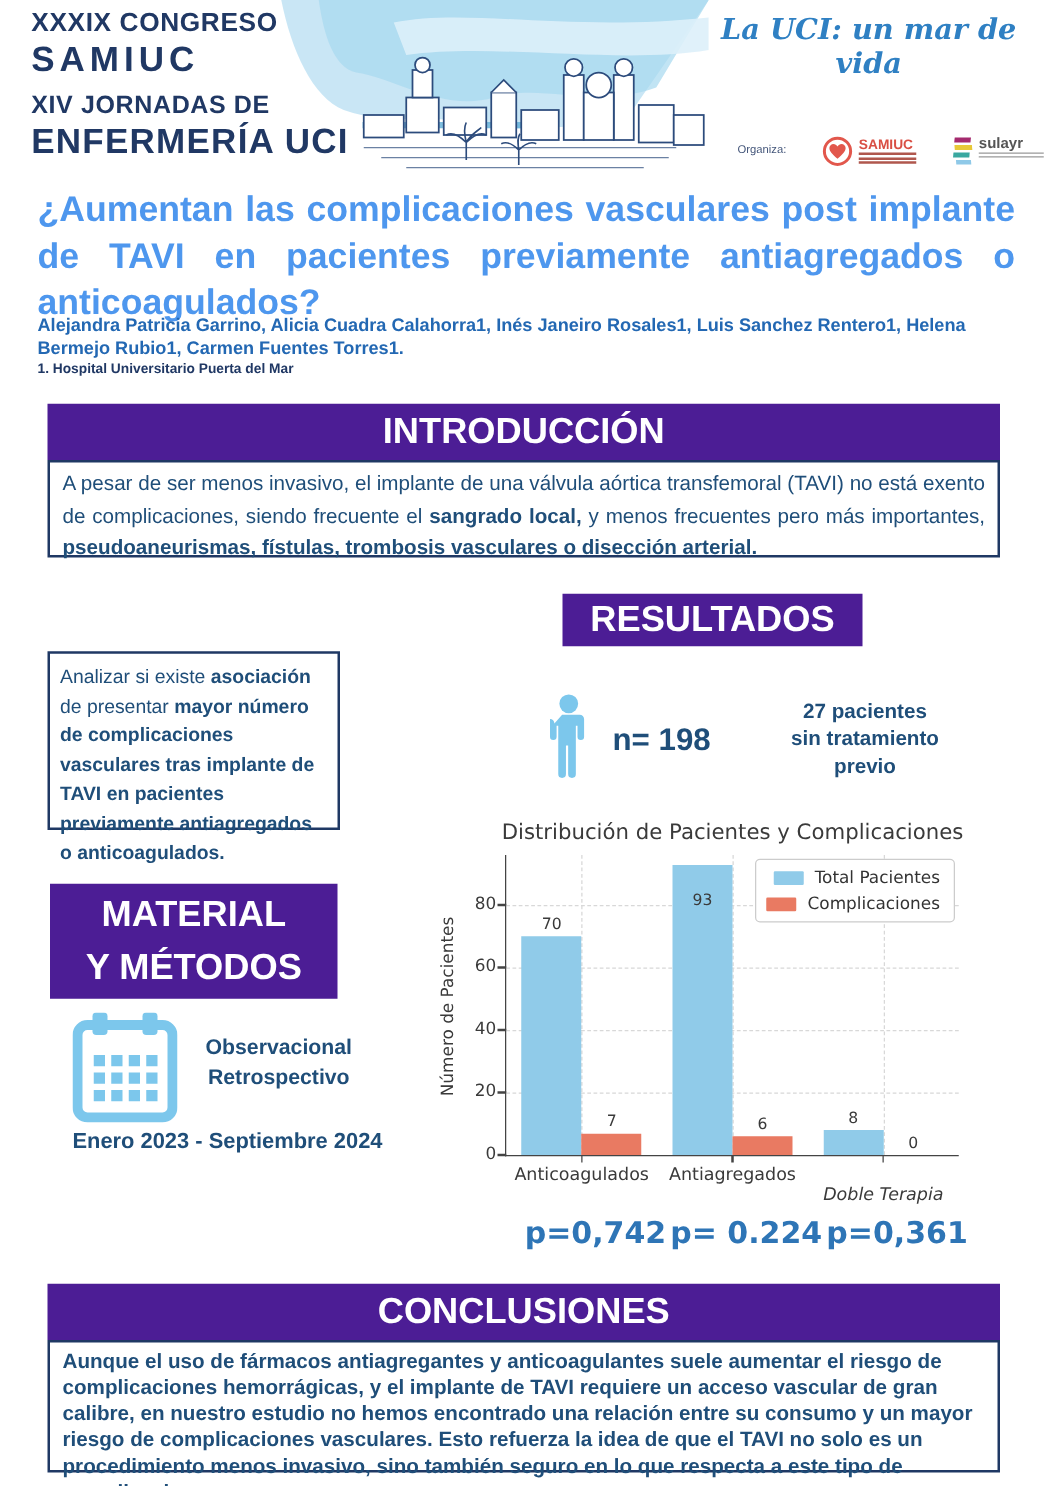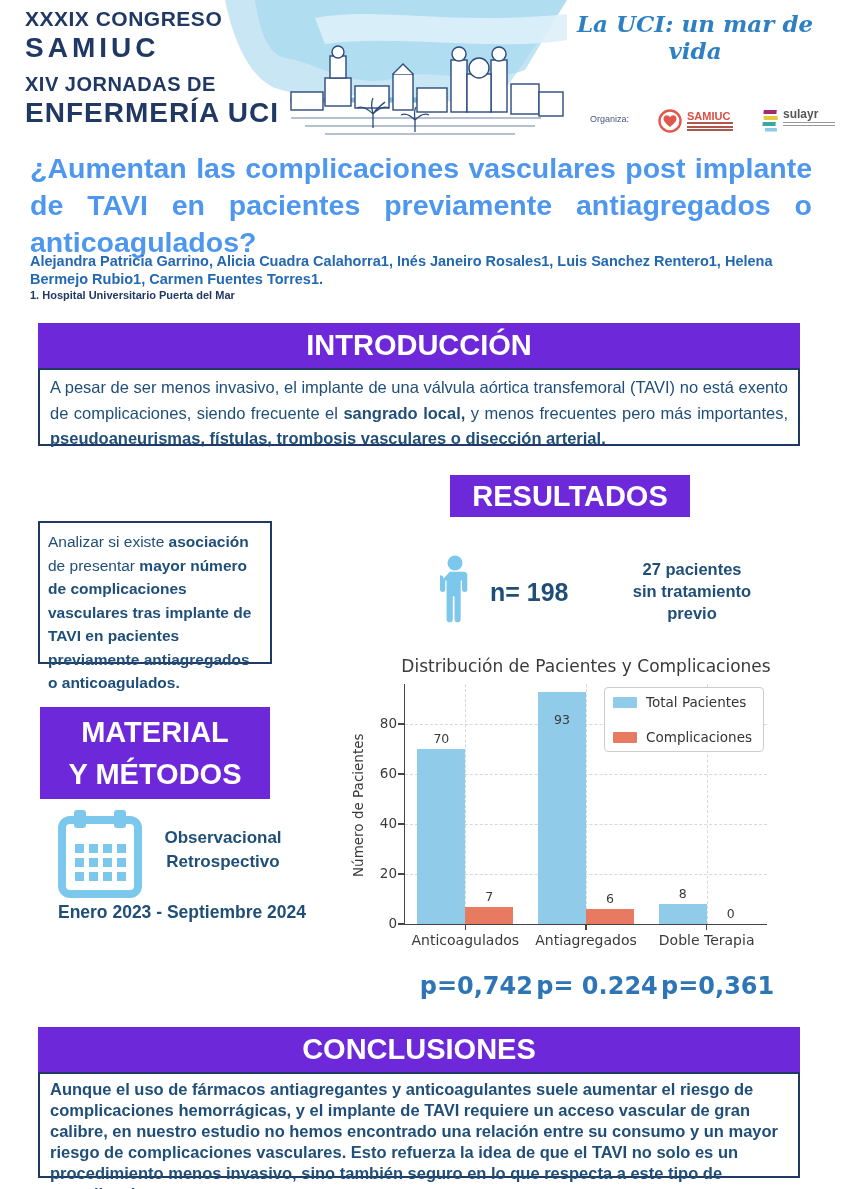--- a/index.html
+++ b/index.html
@@ -34,21 +34,21 @@
   .sulayr-lines div{height:1.5px;background:#999;margin-top:1.5px;width:52px;}
   
   .main-title{position:absolute;left:30px;top:150px;width:782px;
     font-size:28.5px;font-weight:bold;color:#4E97EE;line-height:37px;
     text-align:justify;}
   .authors{position:absolute;left:30px;top:252px;width:782px;
     font-size:14.5px;font-weight:bold;color:#2368B3;line-height:18px;}
   .affiliation{position:absolute;left:30px;top:289px;width:600px;
     font-size:11px;font-weight:bold;color:#203864;}
   
-  .section-header{background:#6d28d9;color:#fff;font-weight:bold;text-align:center;
+  .section-header{background:#4c1d95;color:#fff;font-weight:bold;text-align:center;
     position:absolute;display:flex;align-items:center;justify-content:center;}
   .body-box{position:absolute;border:2.5px solid #1F3864;color:#1F4E79;background:#fff;}
   .intro-header{left:38px;top:323px;width:762px;height:45px;font-size:29px;}
   .intro-body{left:38px;top:368px;width:762px;height:78px;font-size:16.5px;
     line-height:25.5px;text-align:justify;padding:5px 10px;box-sizing:border-box;}
   .obj-header{left:38px;top:477px;width:230px;height:44px;font-size:29px;}
   .obj-body{left:38px;top:521px;width:234px;height:143px;font-size:15.5px;
     line-height:23.5px;padding:7px 8px;box-sizing:border-box;}
   .res-header{left:450px;top:475px;width:240px;height:42px;font-size:29px;}
   .mat-header{left:40px;top:707px;width:230px;height:92px;font-size:29px;
@@ -77,21 +77,21 @@
   .bar{position:absolute;}
   .bar-label{position:absolute;width:40px;text-align:center;font-size:12.5px;color:#3a3a3a;}
   .ytick-label{position:absolute;left:-46px;width:38px;text-align:right;font-size:13.5px;}
   .ytick-mark{position:absolute;left:-7px;width:7px;height:1.5px;background:#444;}
   .xtick-mark{position:absolute;width:1.5px;height:6px;background:#444;}
   .xtick-label{position:absolute;width:150px;text-align:center;font-size:14px;}
   .chart-ylabel{position:absolute;left:10px;top:50px;height:210px;writing-mode:vertical-rl;
     transform:rotate(180deg);text-align:center;font-size:13.5px;}
   .chart-xlabel{position:absolute;left:64px;top:304px;width:362px;text-align:center;font-size:14.5px;}
   .legend{position:absolute;top:3px;right:3px;background:#fff;border:1.3px solid #ccc;
-    border-radius:4px;padding:6px 11px 6px 8px;display:flex;flex-direction:column;gap:19px;}
+    border-radius:4px;padding:6px 11px 6px 8px;display:flex;flex-direction:column;gap:5px;align-items:flex-end;}
   .legend-row{display:flex;align-items:center;gap:9px;}
   .legend-swatch{width:24px;height:11px;border-radius:1px;}
   .legend-label{font-size:13.5px;color:#333;white-space:nowrap;}
   .p-values{position:absolute;left:0;top:322px;width:100%;height:24px;}
   .p-val{position:absolute;transform:translateX(-50%);font-size:24px;font-weight:bold;color:#2E75B6;}
   b{font-weight:bold;}
 </style>
 </head>
 <body>
 
@@ -221,21 +221,21 @@
         <div class="bar-label" style="left: 64.3333px; top: 204.5px;">7</div>
         <div class="bar" style="left: 181px; top: 225px; width: 48px; height: 15px; background: rgb(233, 122, 98);"></div>
         <div class="bar-label" style="left: 185px; top: 207px;">6</div>
         <div class="bar" style="left: 301.667px; top: 240px; width: 48px; height: 0px; background: rgb(233, 122, 98);"></div>
         <div class="bar-label" style="left: 305.667px; top: 222px;">0</div>
         <div class="xtick-mark" style="left: 59.5833px; top: 240px;"></div>
         <div class="xtick-label" style="left: -14.6667px; top: 248px;">Anticoagulados</div>
         <div class="xtick-mark" style="left: 180.25px; top: 240px;"></div>
         <div class="xtick-label" style="left: 106px; top: 248px;">Antiagregados</div>
         <div class="xtick-mark" style="left: 300.917px; top: 240px;"></div>
-        <div class="xtick-label" style="left: 226.667px; top: 248px;">Doble Terapia</div>
+        <div class="xtick-label" style="left: 226.667px; top: 264px; font-style: italic;">Doble Terapia</div>
         <div class="legend">
           <div class="legend-row">
             <div class="legend-swatch" style="background: rgb(144, 203, 233);"></div>
             <div class="legend-label">Total Pacientes</div>
           </div>
           <div class="legend-row">
             <div class="legend-swatch" style="background: rgb(233, 122, 98);"></div>
             <div class="legend-label">Complicaciones</div>
           </div>
         </div>

